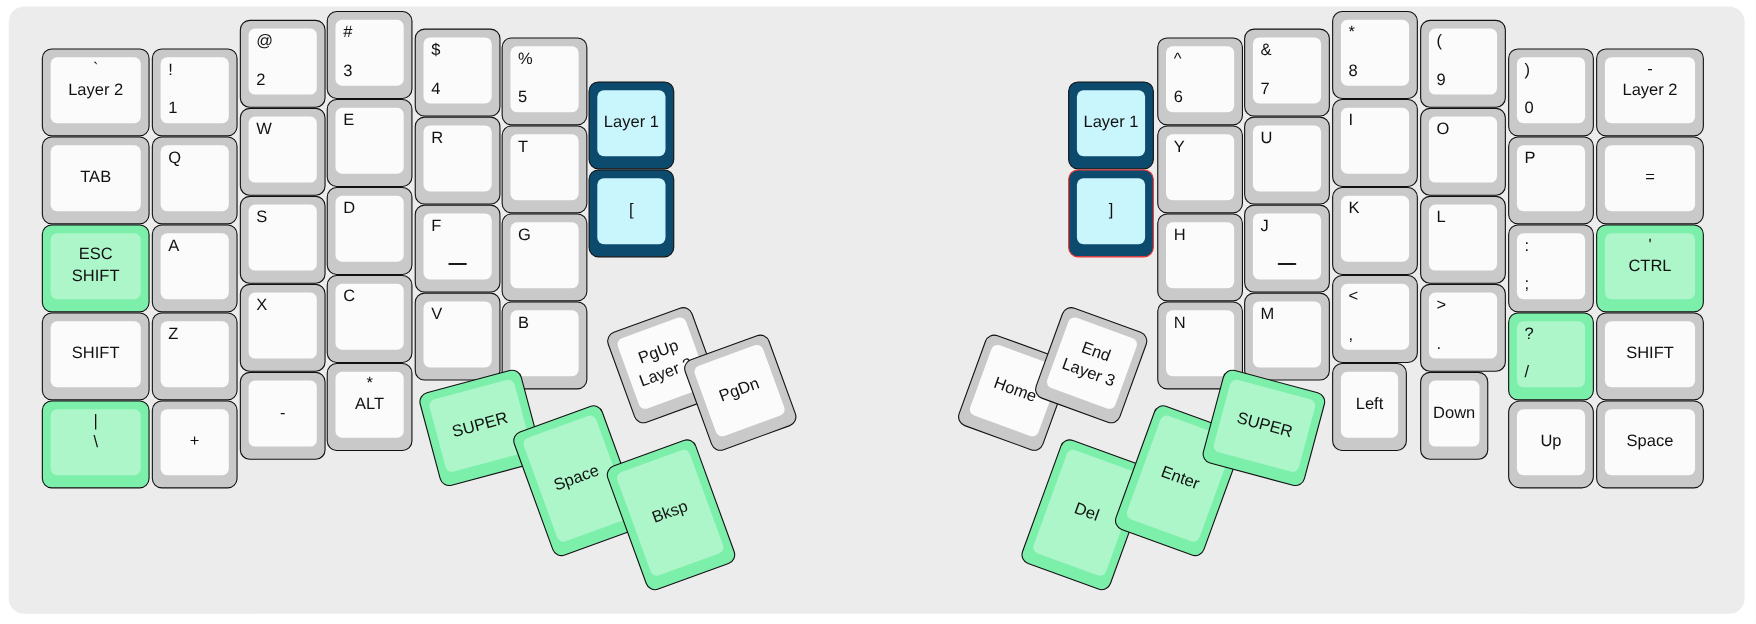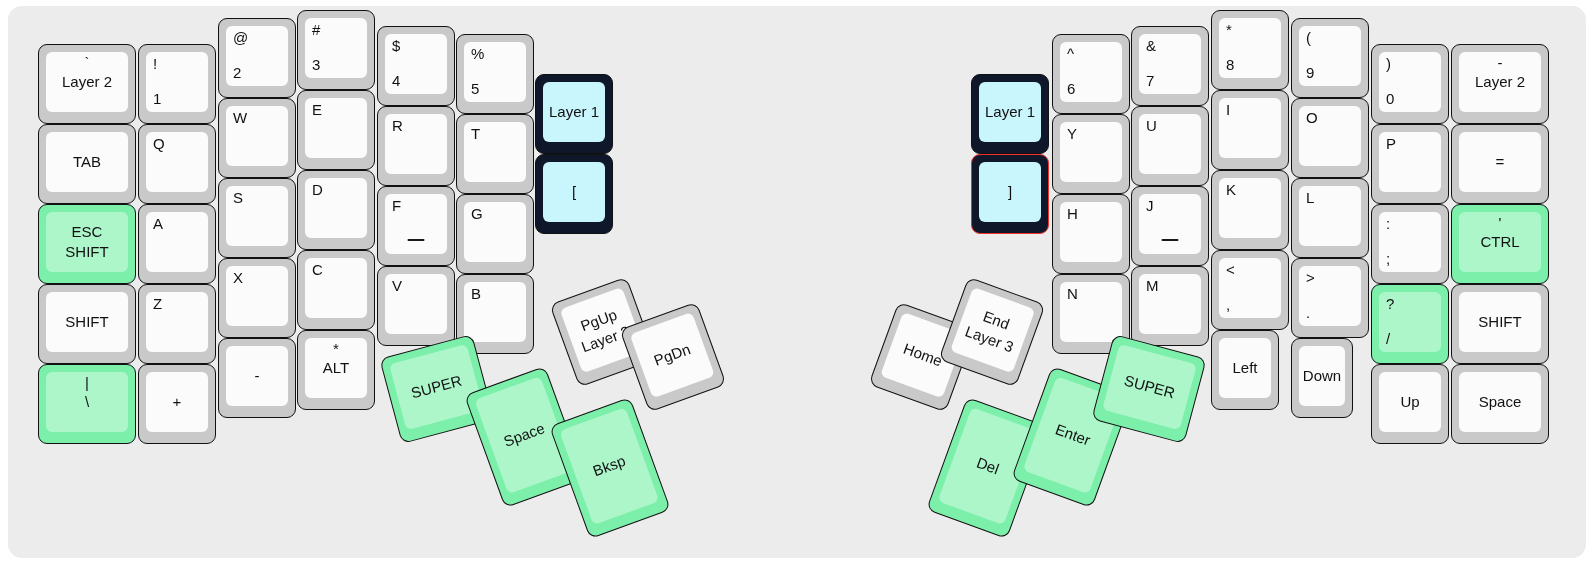--- a/index.html
+++ b/index.html
@@ -43,21 +43,21 @@
   }
   .lbl.tl{ left:7px; right:auto; top:4px; text-align:left; }
   .lbl.bl{ left:7px; right:auto; bottom:5px; text-align:left; }
   .lbl.top-c{ top:3px; }
   .lbl.mid-c{ top:50%; transform:translateY(-50%); }
   .lbl.two{ top:50%; transform:translateY(-50%); line-height:1.35; }
 
   
   .key.green{ background:#7cefab; border-color:#111; }
   .key.green > .face{ background:#acf6ca; }
-  .key.blue{ background:#0f172a; border-color:#111; }
+  .key.blue{ background:#0c4a6e; border-color:#111; }
   .key.blue > .face{ background:#c9f5fd; }
   .key.sel{ border-color:#f2312c; }
 
   
   .homing{
     position:absolute;
     left:50%; transform:translateX(-50%);
     bottom:13px;
     width:17px;height:2.5px;
     background:#1a1a1a;border-radius:1px;
@@ -352,21 +352,21 @@
           <div class="lbl tl">:</div>
           <div class="lbl bl">;</div>
         </div>
       </div>
       <div class="key green" style="left: 1371px; top: 284px; width: 78px; height: 80px;">
         <div class="face">
           <div class="lbl tl">?</div>
           <div class="lbl bl">/</div>
         </div>
       </div>
-      <div class="key" style="left: 1371px; top: 364px; width: 78px; height: 80px;">
+      <div class="key" style="left: 1371px; top: 364px; width: 78px; height: 80px; border-radius: 11px;">
         <div class="face">
           <div class="lbl two">Up</div>
         </div>
       </div>
       <div class="key" style="left: 1451px; top: 44px; width: 98px; height: 80px;">
         <div class="face">
           <div class="lbl top-c">-</div>
           <div class="lbl mid-c">Layer 2</div>
         </div>
       </div>

